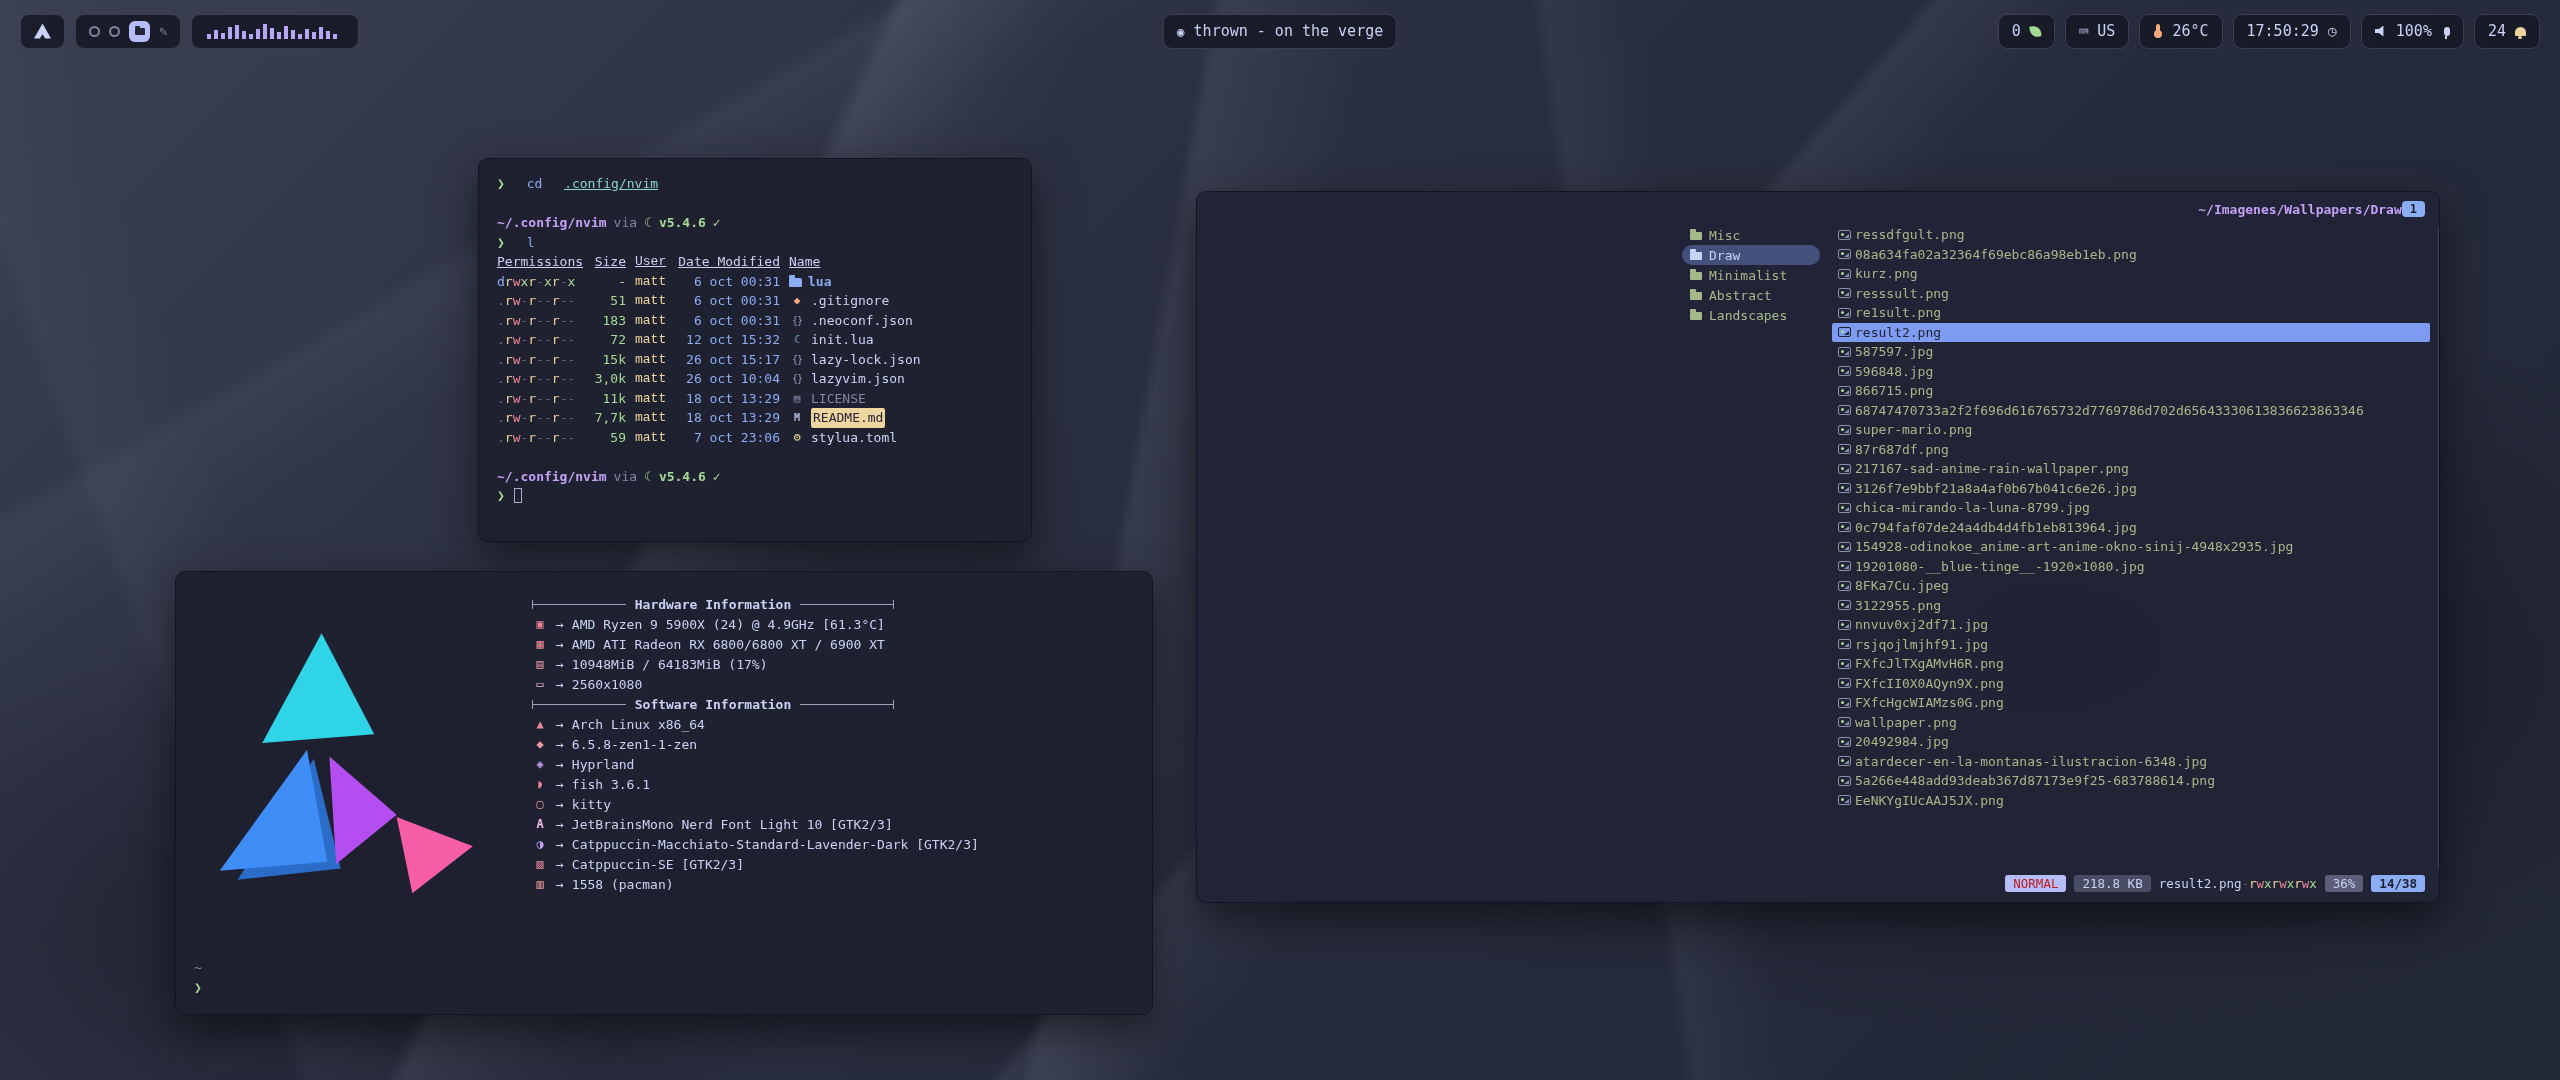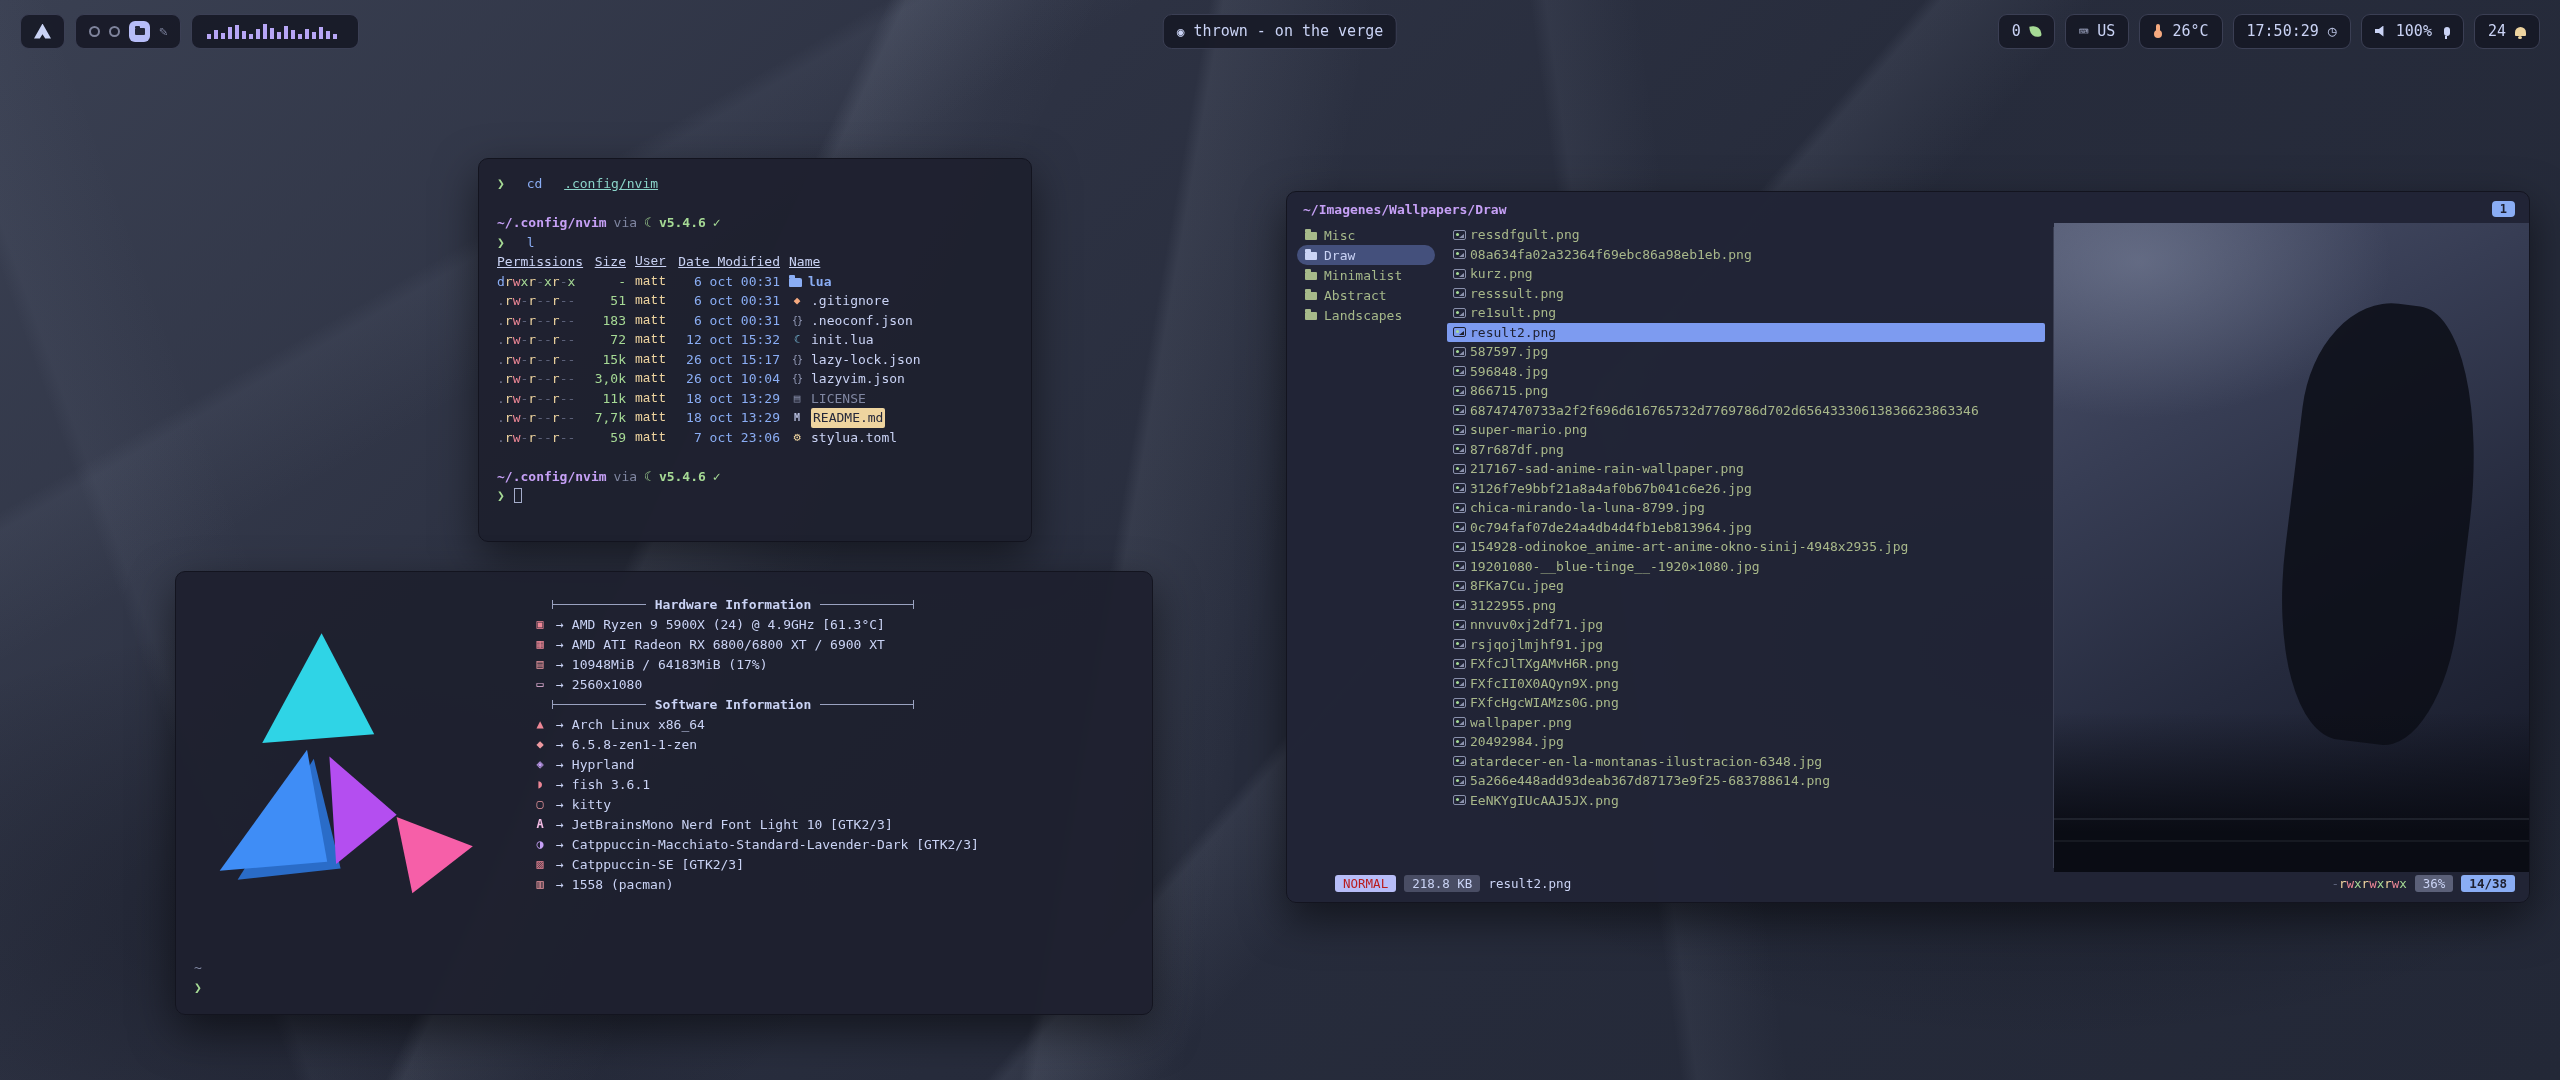--- a/index.html
+++ b/index.html
@@ -86,41 +86,41 @@
   .tic-json::before { content:"{}"; color:#939ab7; font-size:10px; letter-spacing:-1px; }
   .tic-moonfile::before { content:"☾"; color:#7dc4e4; }
   .tic-doc::before { content:"▤"; color:#8087a2; }
   .tic-md::before { content:"M"; color:#b8c0e0; font-weight:700; font-size:10px; }
   .tic-gear::before { content:"⚙"; color:#eed49f; font-size:12px; }
 
   
   #fetch { left:175px; top:571px; width:978px; height:444px; font-size:13px; }
   .logo { position:absolute; left:28px; top:48px; }
   .fcontent { position:absolute; left:356px; top:22px; width:600px; }
-  .fsec { display:flex; align-items:center; height:20px; width:362px; color:#9aa2c0;margin-left:20px; }
+  .fsec { display:flex; align-items:center; height:20px; width:362px; color:#9aa2c0; }
   .fsec .cap { width:1px; height:9px; background:#9aa2c0; }
   .fsec .bar { flex:1; height:1px; background:#9aa2c0; }
   .fsec-label { padding:0 9px; color:#cad3f5; font-weight:bold; }
   .fline { display:flex; align-items:center; gap:8px; height:20px; white-space:pre; }
   .ficon { width:16px; text-align:center; flex:none; font-size:12px; }
   .farrow { color:#cad3f5; }
   .ftext { color:#cad3f5; }
   .fi-cpu::before{content:"▣";} .fi-gpu::before{content:"▦";} .fi-ram::before{content:"▤";}
   .fi-display::before{content:"▭";} .fi-os::before{content:"▲";} .fi-kernel::before{content:"◆";}
   .fi-wm::before{content:"◈";} .fi-shell::before{content:"◗";} .fi-terminal::before{content:"▢";}
   .fi-font::before{content:"A";font-weight:700;} .fi-theme::before{content:"◑";}
   .fi-icons::before{content:"▨";} .fi-packages::before{content:"▥";}
   .dots { display:flex; gap:18px; margin:16px 0 0 26px; }
   .dot { width:13px; height:13px; border-radius:50%; }
   .fprompt { position:absolute; left:18px; bottom:16px; line-height:20px; }
   .fprompt .tilde { color:#8087a2; }
 
   
-  #fm { left:1286px; top:191px; width:1244px; height:712px; font-size:13px;
-    display:flex; flex-direction:column; overflow:hidden; background:rgba(33,36,54,0.97); }
+  #fm { left:1196px; top:191px; width:1244px; height:712px; font-size:13px;
+    display:flex; flex-direction:column; overflow:hidden; background:rgba(33,36,54,0.97);align-items:flex-end; }
   .fm-header { display:flex; justify-content:space-between; align-items:center; padding:9px 14px 6px 16px; }
   .fm-path { color:#c6a0f6; font-weight:bold; }
   .fm-tab-badge { background:#8aadf4; color:#1e2030; font-weight:bold; font-size:12px;
     padding:1px 8px; border-radius:4px; }
   .fm-body { flex:1; display:flex; min-height:0; padding-left:10px; }
   .fm-sidebar { width:138px; padding-top:2px; flex:none; }
   .sbitem { display:flex; align-items:center; gap:7px; height:20px; padding:0 8px; border-radius:3px; color:#a6b98a; white-space:nowrap; }
   .sbitem.selected { background:#44507c; color:#cad3f5;border-radius:10px; }
   .sb-folder-icon { width:12px; height:8px; background:currentColor; border-radius:1px; position:relative; flex:none; margin-top:2px; }
   .sb-folder-icon::before { content:""; position:absolute; top:-3px; left:0; width:6px; height:3px; background:currentColor; border-radius:1px 1px 0 0; }

